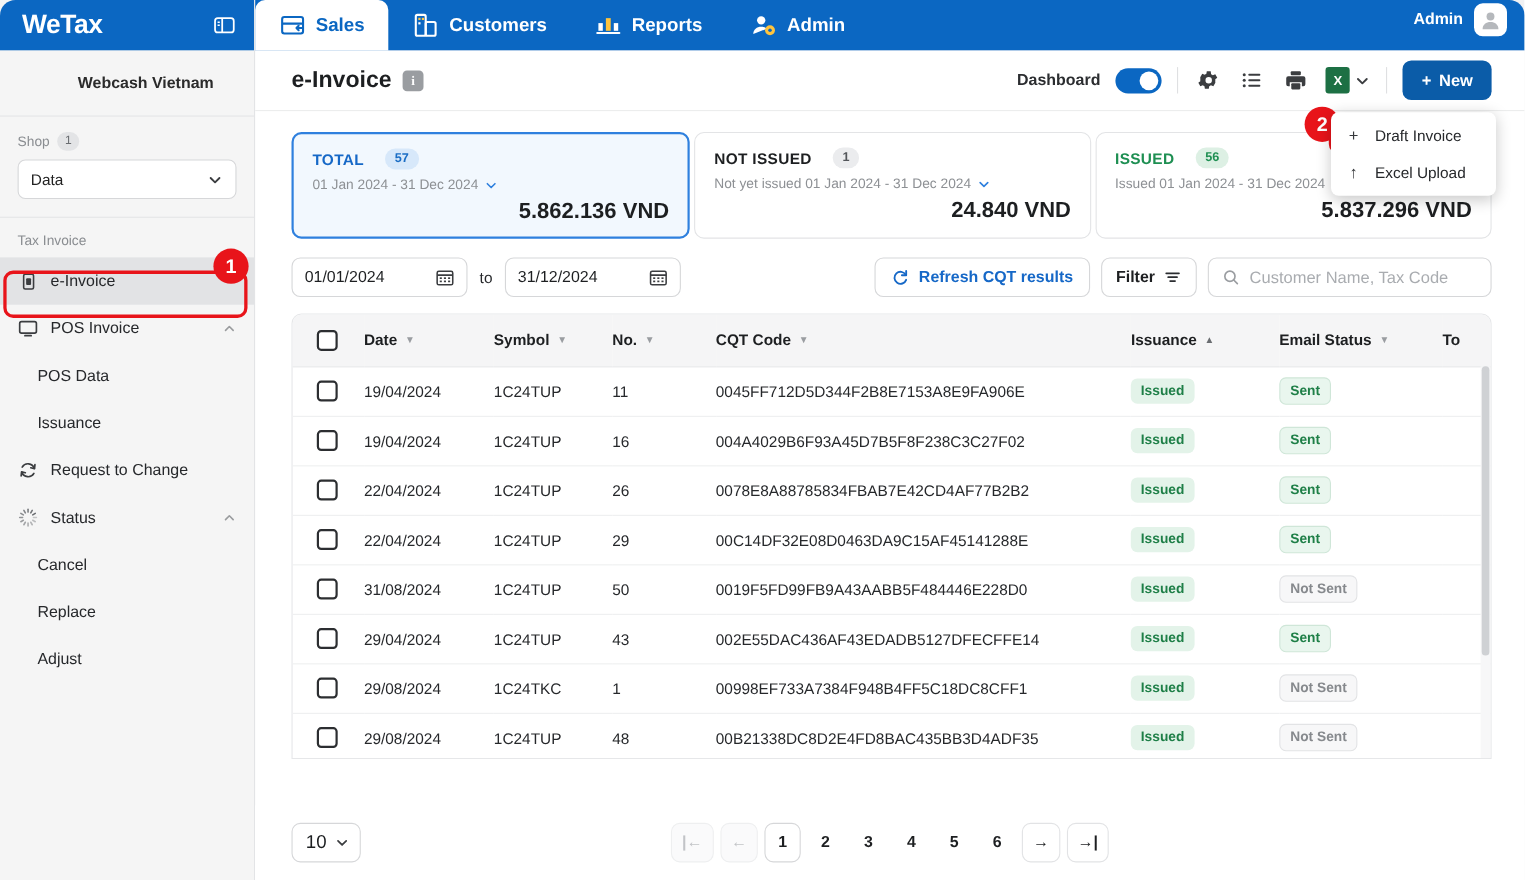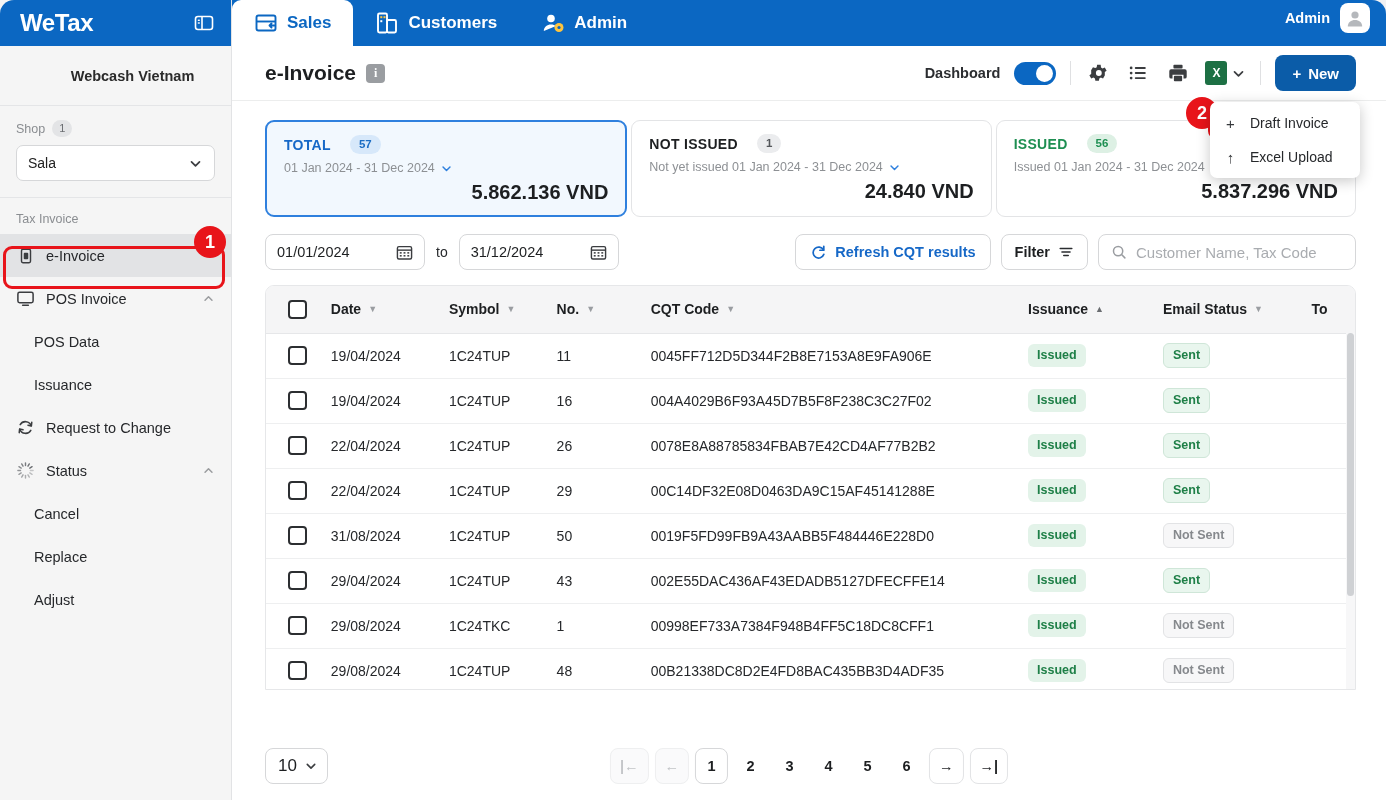--- a/index.html
+++ b/index.html
@@ -328,21 +328,21 @@
     </div>
 
     <div class="org-name">Webcash Vietnam</div>
 
     <div class="shop-block">
       <div class="shop-label-row">
         <span>Shop</span>
         <span class="shop-count">1</span>
       </div>
       <div class="shop-select">
-        <span>Sala</span>
+        <span>Data</span>
         <span>
           <svg width="15" height="15" viewBox="0 0 15 15">
               <path d="M3.5 5.8 L7.5 9.8 L11.5 5.8" fill="none" stroke="#3b3d40" stroke-width="1.7" stroke-linecap="round" stroke-linejoin="round"></path>
             </svg>
         </span>
       </div>
     </div>
 
     <div class="sec-label">Tax Invoice</div>
 
@@ -439,20 +439,31 @@
           <span class="tab-ico">
             <svg width="24" height="24" viewBox="0 0 24 24">
               <rect x="3" y="2.5" width="9" height="19" rx="1.4" fill="none" stroke="currentColor" stroke-width="1.9"></rect>
               <rect x="12" y="9" width="9" height="12.5" rx="1.4" fill="none" stroke="currentColor" stroke-width="1.9"></rect>
               <rect x="5.3" y="5.2" width="2" height="2" fill="#FFC43D"></rect>
               <rect x="8.5" y="5.2" width="2" height="2" fill="#FFC43D"></rect>
               <rect x="5.3" y="9.2" width="2" height="2" fill="currentColor"></rect>
             </svg>
           </span>
           <span>Customers</span>
+        </div>
+        <div class="tab">
+          <span class="tab-ico">
+            <svg width="24" height="24" viewBox="0 0 24 24">
+              <rect x="3" y="10" width="4" height="7" fill="currentColor"></rect>
+              <rect x="9.8" y="5.5" width="4.4" height="11.5" fill="#FFC43D"></rect>
+              <rect x="17" y="10" width="4" height="7" fill="currentColor"></rect>
+              <line x1="2" y1="19" x2="22" y2="19" stroke="currentColor" stroke-width="2" stroke-linecap="round"></line>
+            </svg>
+          </span>
+          <span>Reports</span>
         </div>
         <div class="tab">
           <span class="tab-ico">
             <svg width="24" height="24" viewBox="0 0 24 24">
               <circle cx="10" cy="7.5" r="3.8" fill="currentColor"></circle>
               <path d="M2.8 20c0-4.2 3.3-6.6 7.2-6.6 2 0 3.8.6 5.1 1.7" fill="currentColor"></path>
               <circle cx="18" cy="16.5" r="4.5" fill="#FFC43D"></circle>
               <circle cx="18" cy="16.5" r="1.6" fill="#0B67C2"></circle>
             </svg>
           </span>

